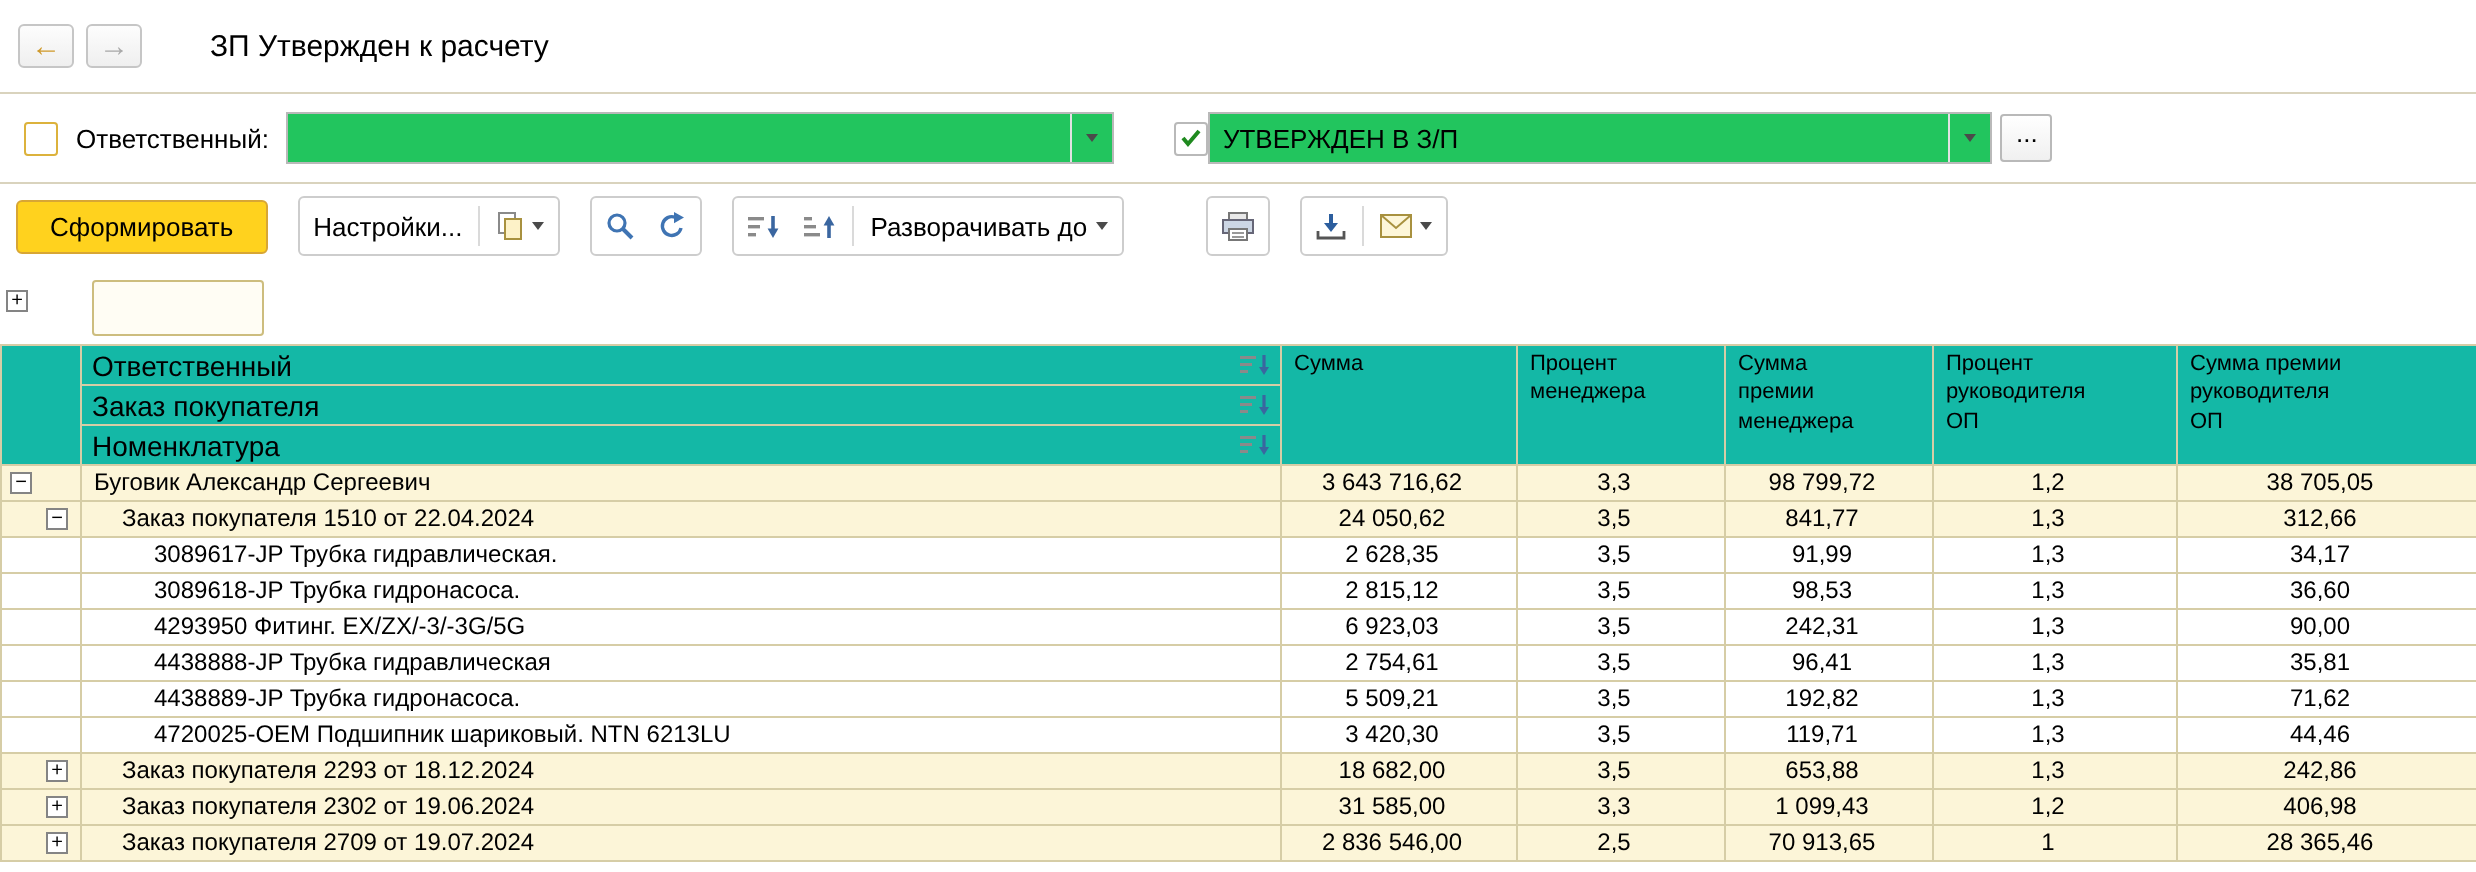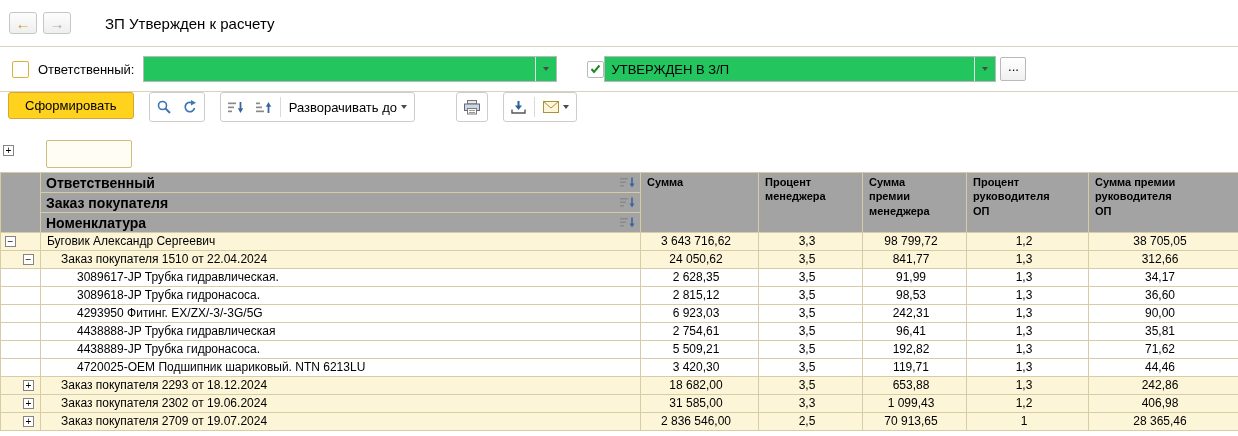--- a/index.html
+++ b/index.html
@@ -30,21 +30,21 @@
   .caret{width:0;height:0;border-left:3.5px solid transparent;border-right:3.5px solid transparent;
          border-top:4.5px solid #4a4a4a;display:inline-block}
   .combo.responsible{width:412px}
   .combo.state{width:390px}
   .ml30{margin-left:30px}
   .more-btn{width:26px;height:24px;margin-left:4px;border:1px solid #b9b9b9;border-radius:2px;
             background:linear-gradient(#fff,#f0f0f0);display:flex;align-items:center;
             justify-content:center;font:inherit;padding:0 0 6px 0;cursor:pointer}
 
   
-  .toolbar{height:42px;display:flex;padding:0 8px;gap:15px}
+  .toolbar{height:42px;display:flex;align-items:center;padding:0 8px;gap:15px}
   .btn-generate{height:27px;padding:0 16px;background:#ffd21e;border:1px solid #d8a634;border-radius:3px;
                 font:inherit;cursor:pointer}
   .tgroup{display:flex;align-items:center;height:28px;border:1px solid #cdcdcd;border-radius:3px;
           background:#fff;padding:0 1px}
   .tbtn{height:24px;min-width:26px;padding:0 6px;display:flex;align-items:center;justify-content:center;
         gap:4px;background:none;border:0;font:inherit;cursor:pointer}
   .vdiv{width:1px;height:20px;background:#dadada;margin:0 2px}
   .mlprint{margin-left:26px}
 
   
@@ -53,21 +53,21 @@
             line-height:9px;text-align:center;display:inline-block;box-sizing:border-box;cursor:pointer}
   .corner .expander{position:absolute;left:3px;top:11px}
   .group-box{position:absolute;left:46px;top:6px;width:84px;height:26px;border:1px solid #cdbd7e;
              background:#fffdf4;border-radius:2px}
 
   
   table.report{border-collapse:collapse;table-layout:fixed;width:1238px;font-size:12px}
   .report th,.report td{border:1px solid #d6cda6;padding:0;overflow:hidden}
   col.c-gutter{width:40px} col.c-name{width:600px} col.c-sum{width:118px}
   col.c-pm{width:104px} col.c-spm{width:104px} col.c-pr{width:122px} col.c-spr{width:150px}
-  .report thead th{background:#a3a3a3;font-weight:bold}
+  .report thead th{background:#14b8a6;font-weight:normal}
   .report thead tr{height:20px}
   th.corner-cell{background:#fff}
   th.name-hdr{padding:0 5px}
   .hwrap{display:flex;align-items:center;justify-content:space-between}
   .hwrap .hl{font-size:14px;white-space:nowrap}
   th.num-hdr{font-size:11px;vertical-align:top;text-align:left;padding:2px 6px;
              white-space:pre-line;line-height:1.3}
   .report tbody tr{height:18px}
   .report td{line-height:17px;white-space:nowrap}
   td.name{padding:0 4px}
@@ -118,20 +118,31 @@
     </span>
   </div>
   <button class="more-btn">...</button>
 </div>
 
 <div class="hsep"></div>
 
 <div class="toolbar">
   <button class="btn-generate">Сформировать</button>
 
+  <div class="tgroup">
+    <button class="tbtn">Настройки...</button>
+    <span class="vdiv"></span>
+    <button class="tbtn">
+      <svg width="14" height="14" viewBox="0 0 14 14">
+        <rect x="1.5" y="0.5" width="8" height="10" fill="#fff" stroke="#8a8a8a"></rect>
+        <rect x="4.5" y="3.5" width="8" height="10" fill="#fdf2c8" stroke="#a8913f"></rect>
+      </svg>
+      <span class="caret"></span>
+    </button>
+  </div>
 
   <div class="tgroup">
     <button class="tbtn">
       <svg width="14" height="14" viewBox="0 0 14 14">
         <circle cx="5.5" cy="5.5" r="4" fill="none" stroke="#3f74b3" stroke-width="1.6"></circle>
         <line x1="8.5" y1="8.5" x2="13" y2="13" stroke="#3f74b3" stroke-width="2"></line>
       </svg>
     </button>
     <button class="tbtn">
       <svg width="14" height="14" viewBox="0 0 14 14">

